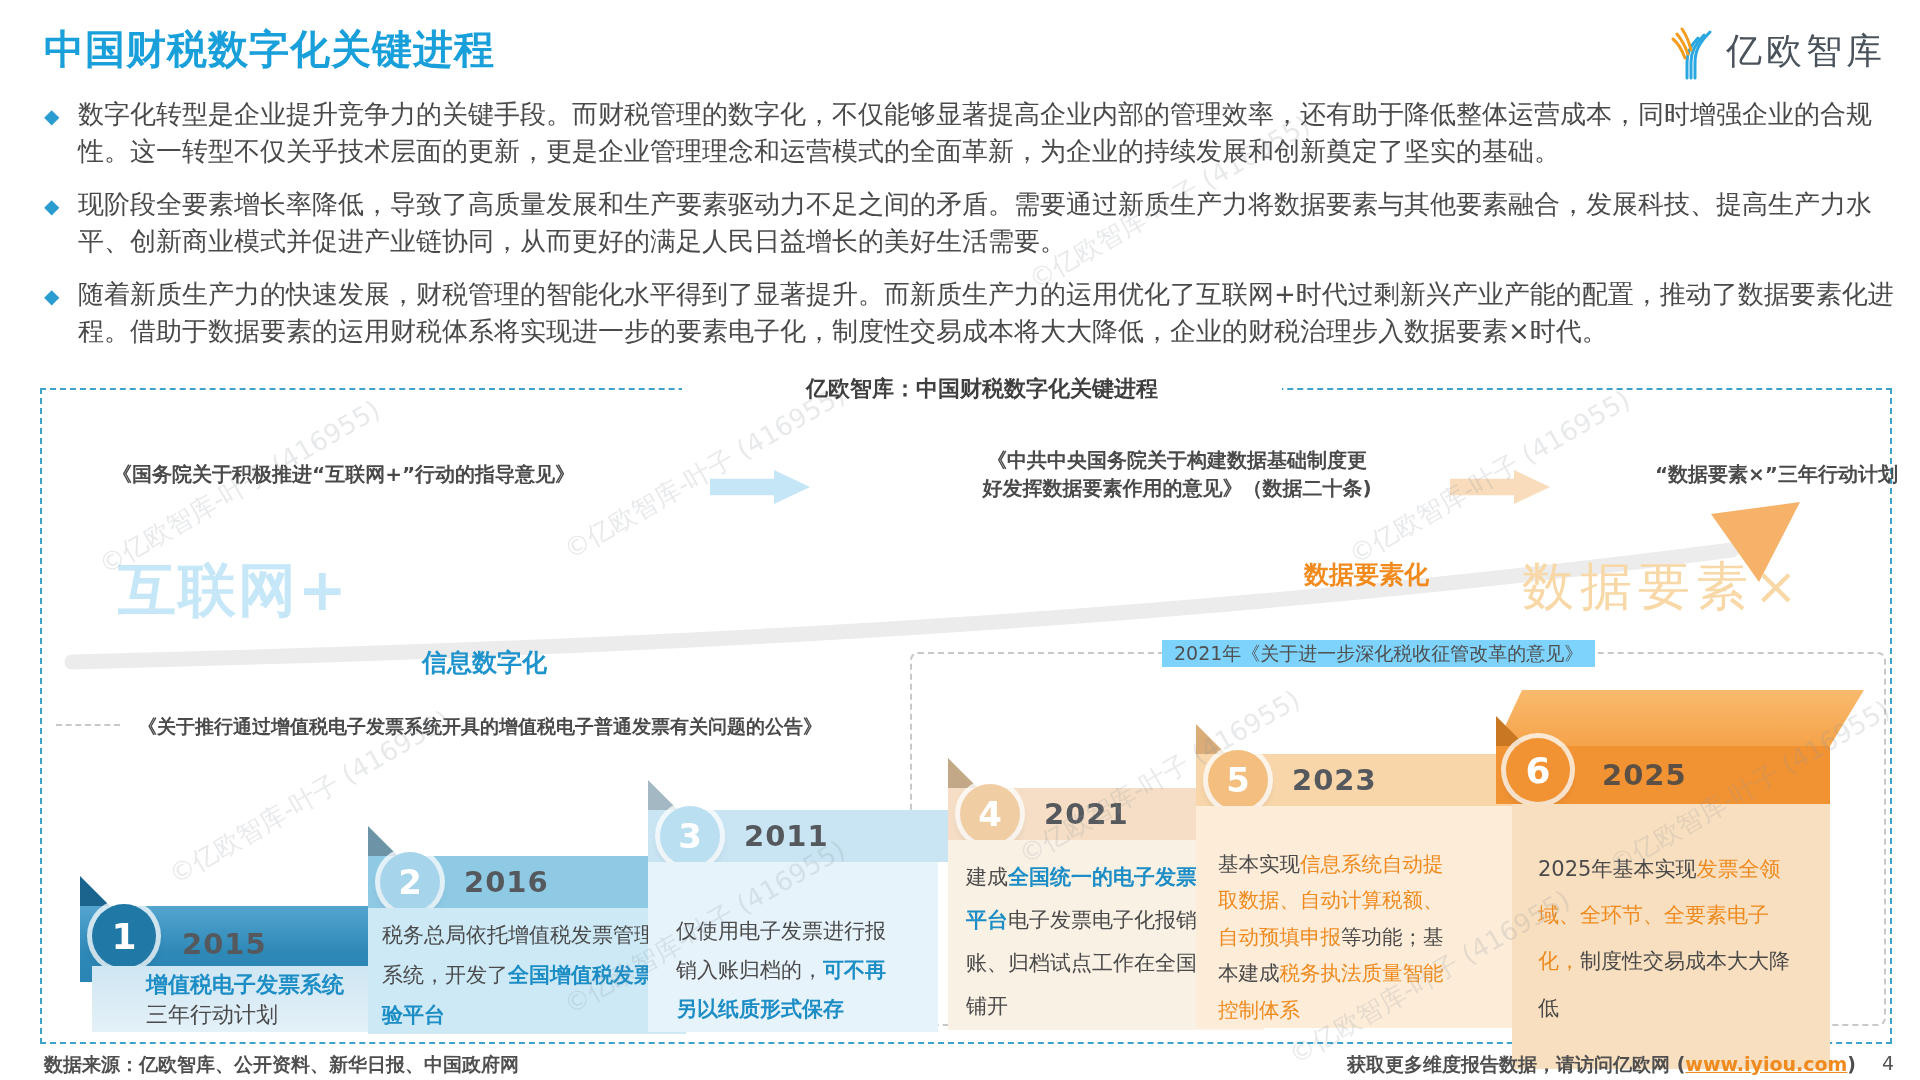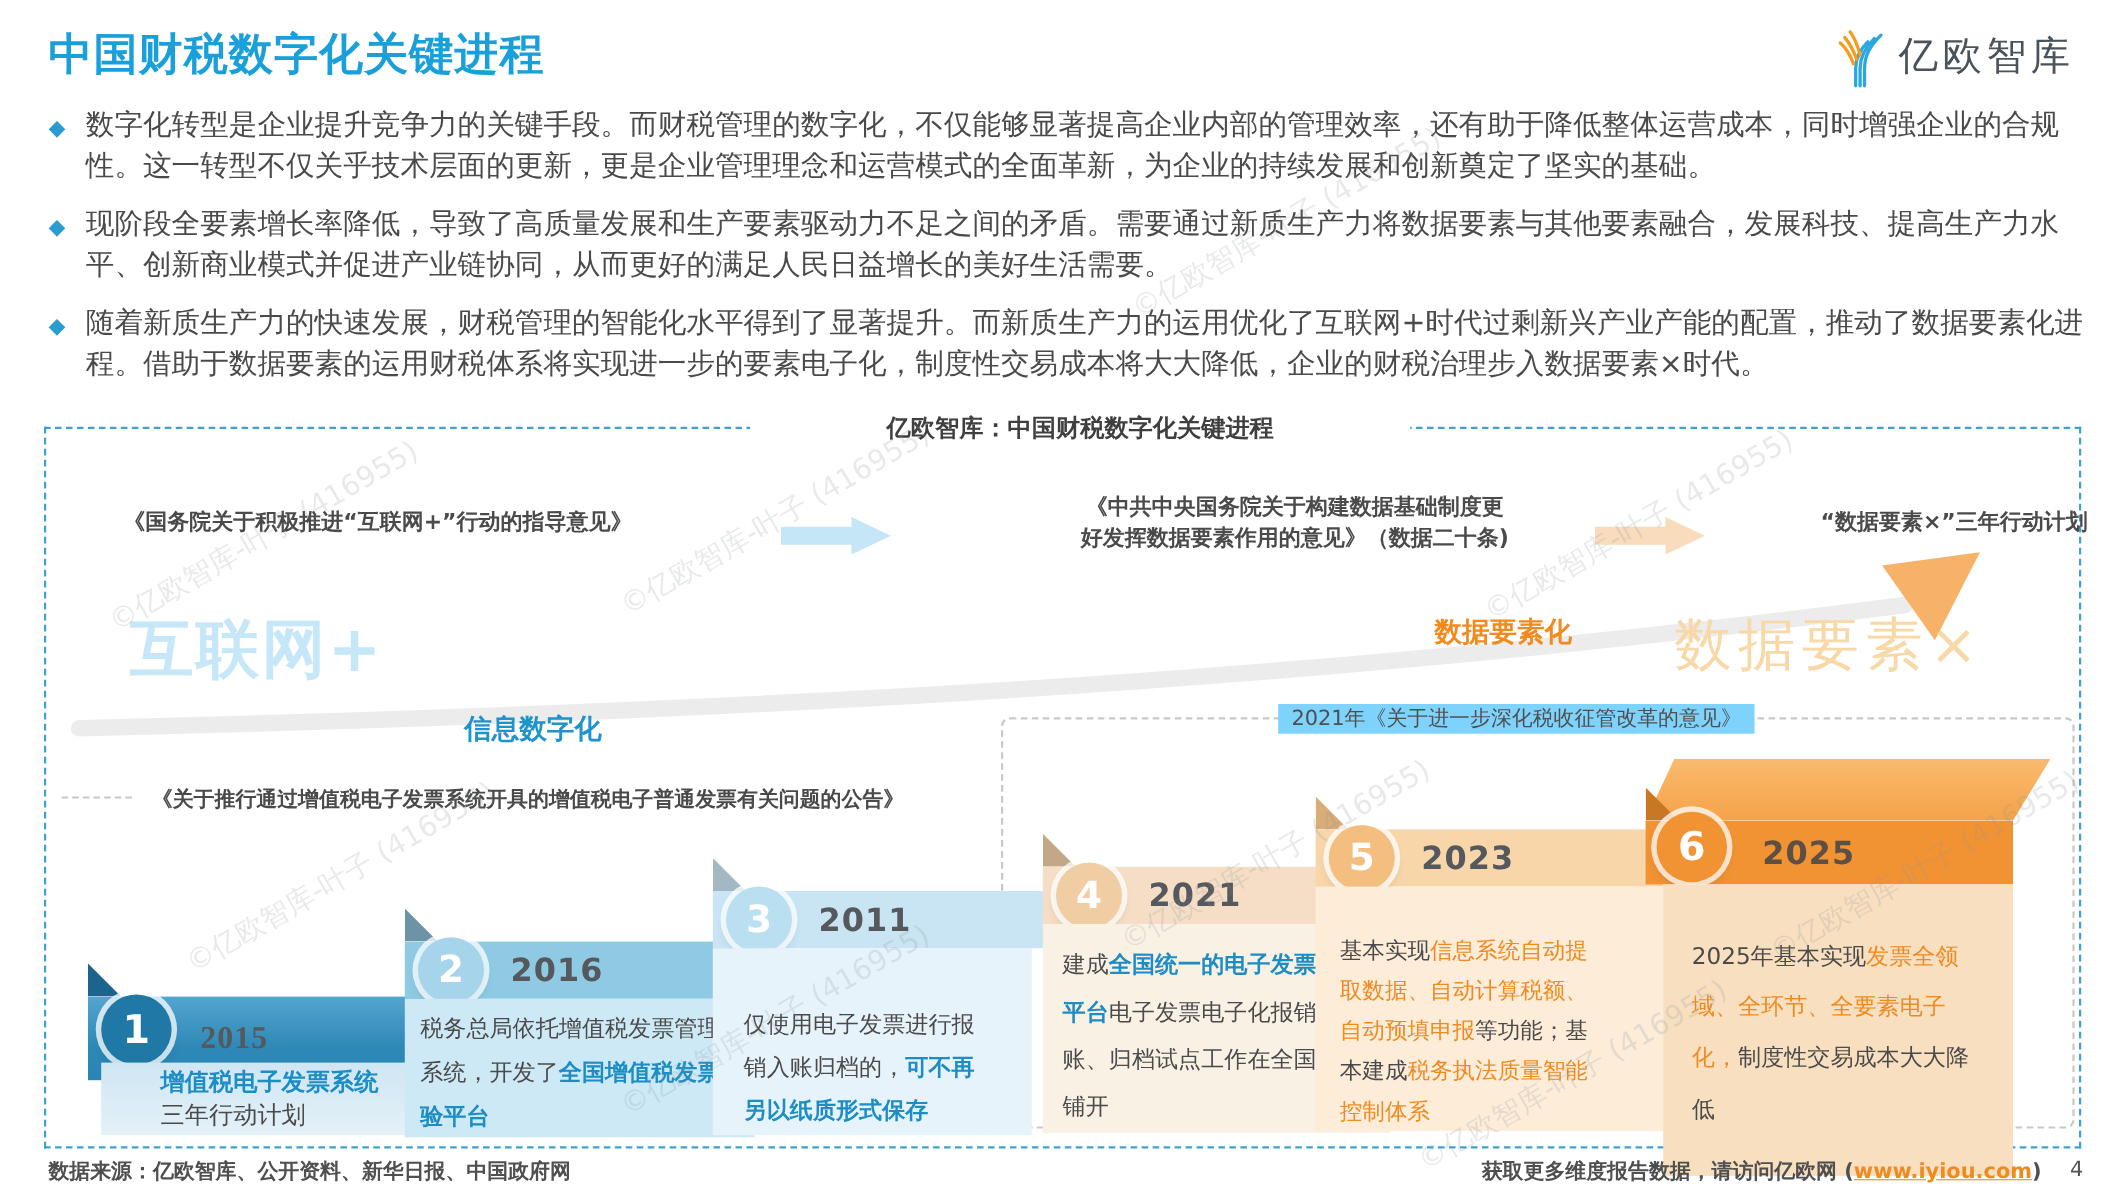--- a/index.html
+++ b/index.html
@@ -50,21 +50,21 @@
   .fold { position:absolute; width:30px; height:30px; top:-30px; left:0;
     clip-path:polygon(0 0, 0 100%, 100% 100%); }
   .circ { position:absolute; border-radius:50%; display:flex; align-items:center; justify-content:center;
     color:#fff; font-weight:bold; box-shadow:0 0 0 5px rgba(255,255,255,.75), 0 6px 10px rgba(0,0,0,.15); }
   .content { position:absolute; font-size:21px; color:#4a4a4a; }
   .seg-dark { color:#4a4a4a; }
   .seg-blue { color:#1c8dc5; font-weight:bold; }
   .seg-orange { color:#ef8a1f; }
 
   
-  .b1 { left:38px; top:516px; width:320px; height:76px; background:linear-gradient(180deg,#54a5cf,#2e89b8 60%,#2a84b4);font-family:Liberation Serif, serif; }
+  .b1 { left:38px; top:516px; width:320px; height:76px; background:linear-gradient(180deg,#54a5cf,#2e89b8 60%,#2a84b4); }
   .b1 .yr { padding-left:102px; }
   .f1 { background:#1a648e; }
   .c1 { left:50px; top:514px; width:64px; height:64px; font-size:36px; background:#1f78a6; }
   .t1 { left:50px; top:576px; width:302px; height:66px; background:linear-gradient(180deg,#cfe6f3,#e4f1f8);
         padding:4px 0 0 54px; font-size:22px; line-height:1.35; }
   
   .b2 { left:326px; top:466px; width:318px; height:52px; background:#8fcae5; }
   .b2 .yr { padding-left:96px; }
   .f2 { background:#6d93a6; }
   .c2 { left:338px; top:462px; width:60px; height:60px; font-size:34px; background:#a6d4eb; }

